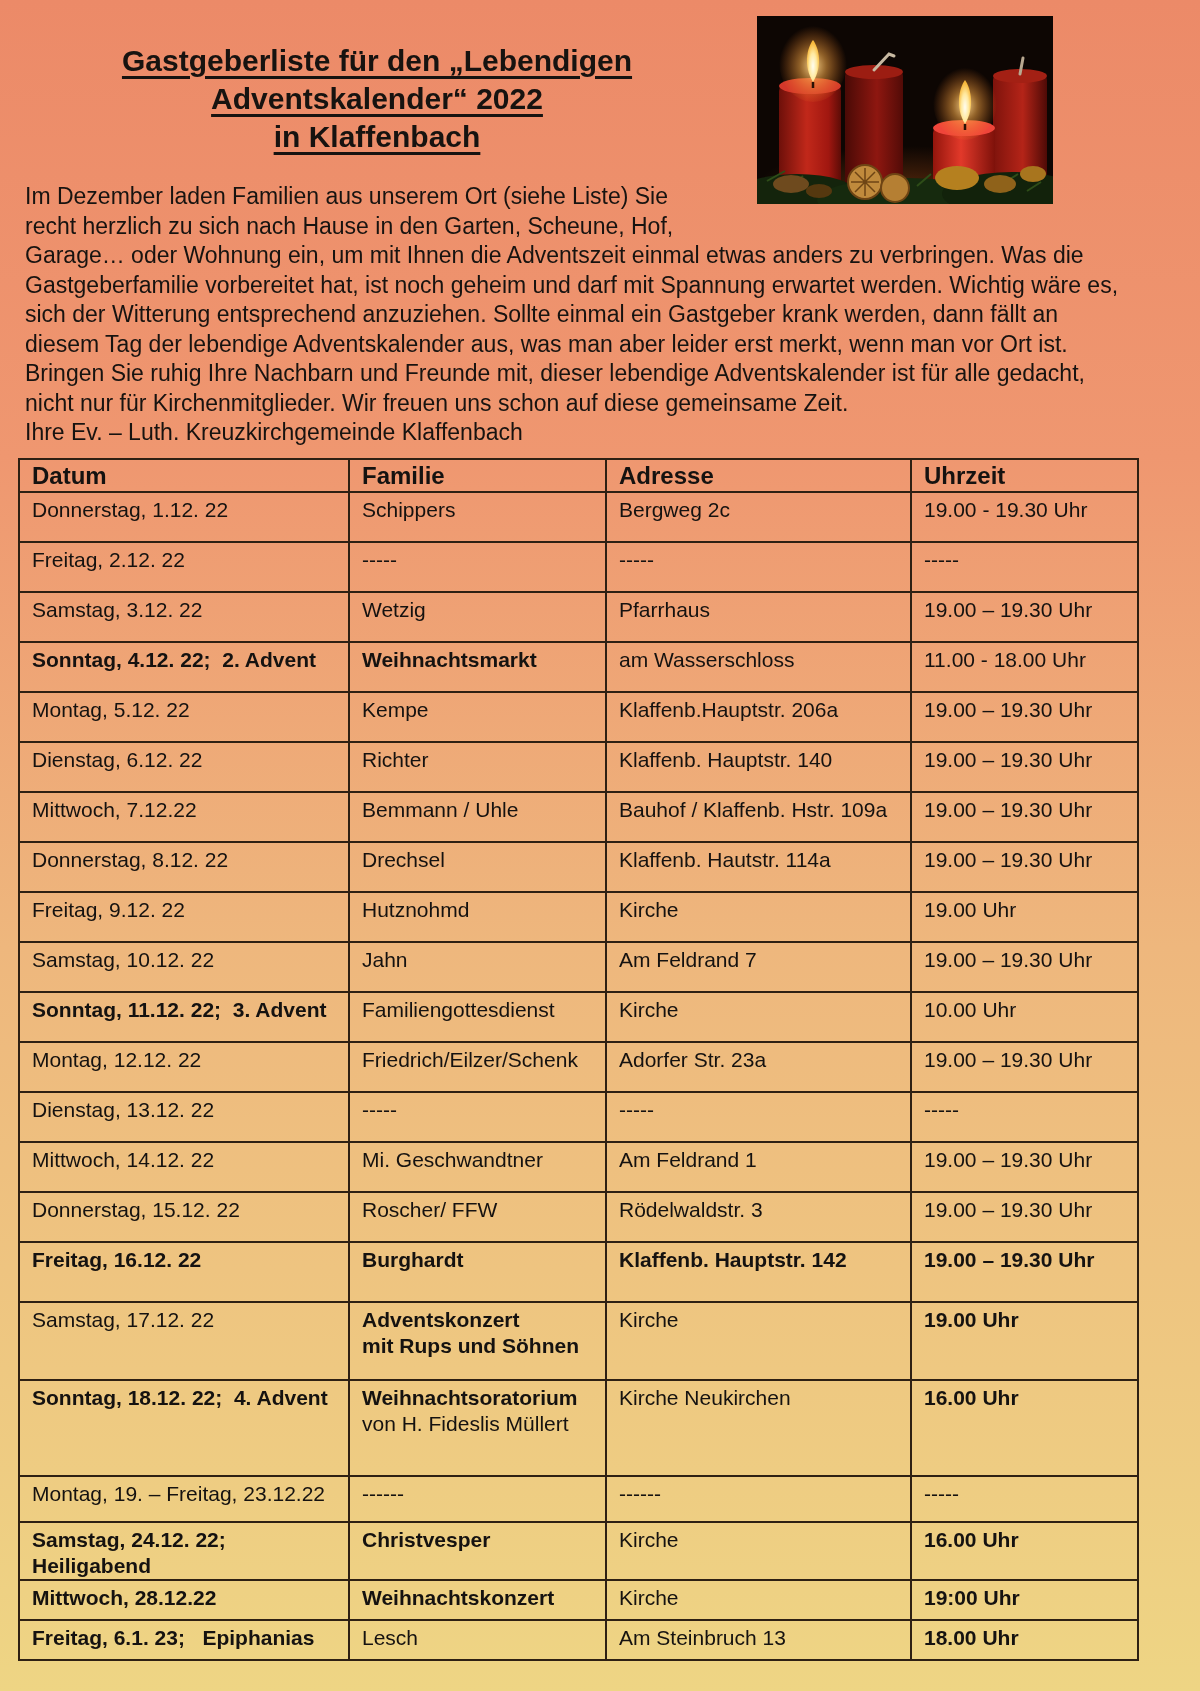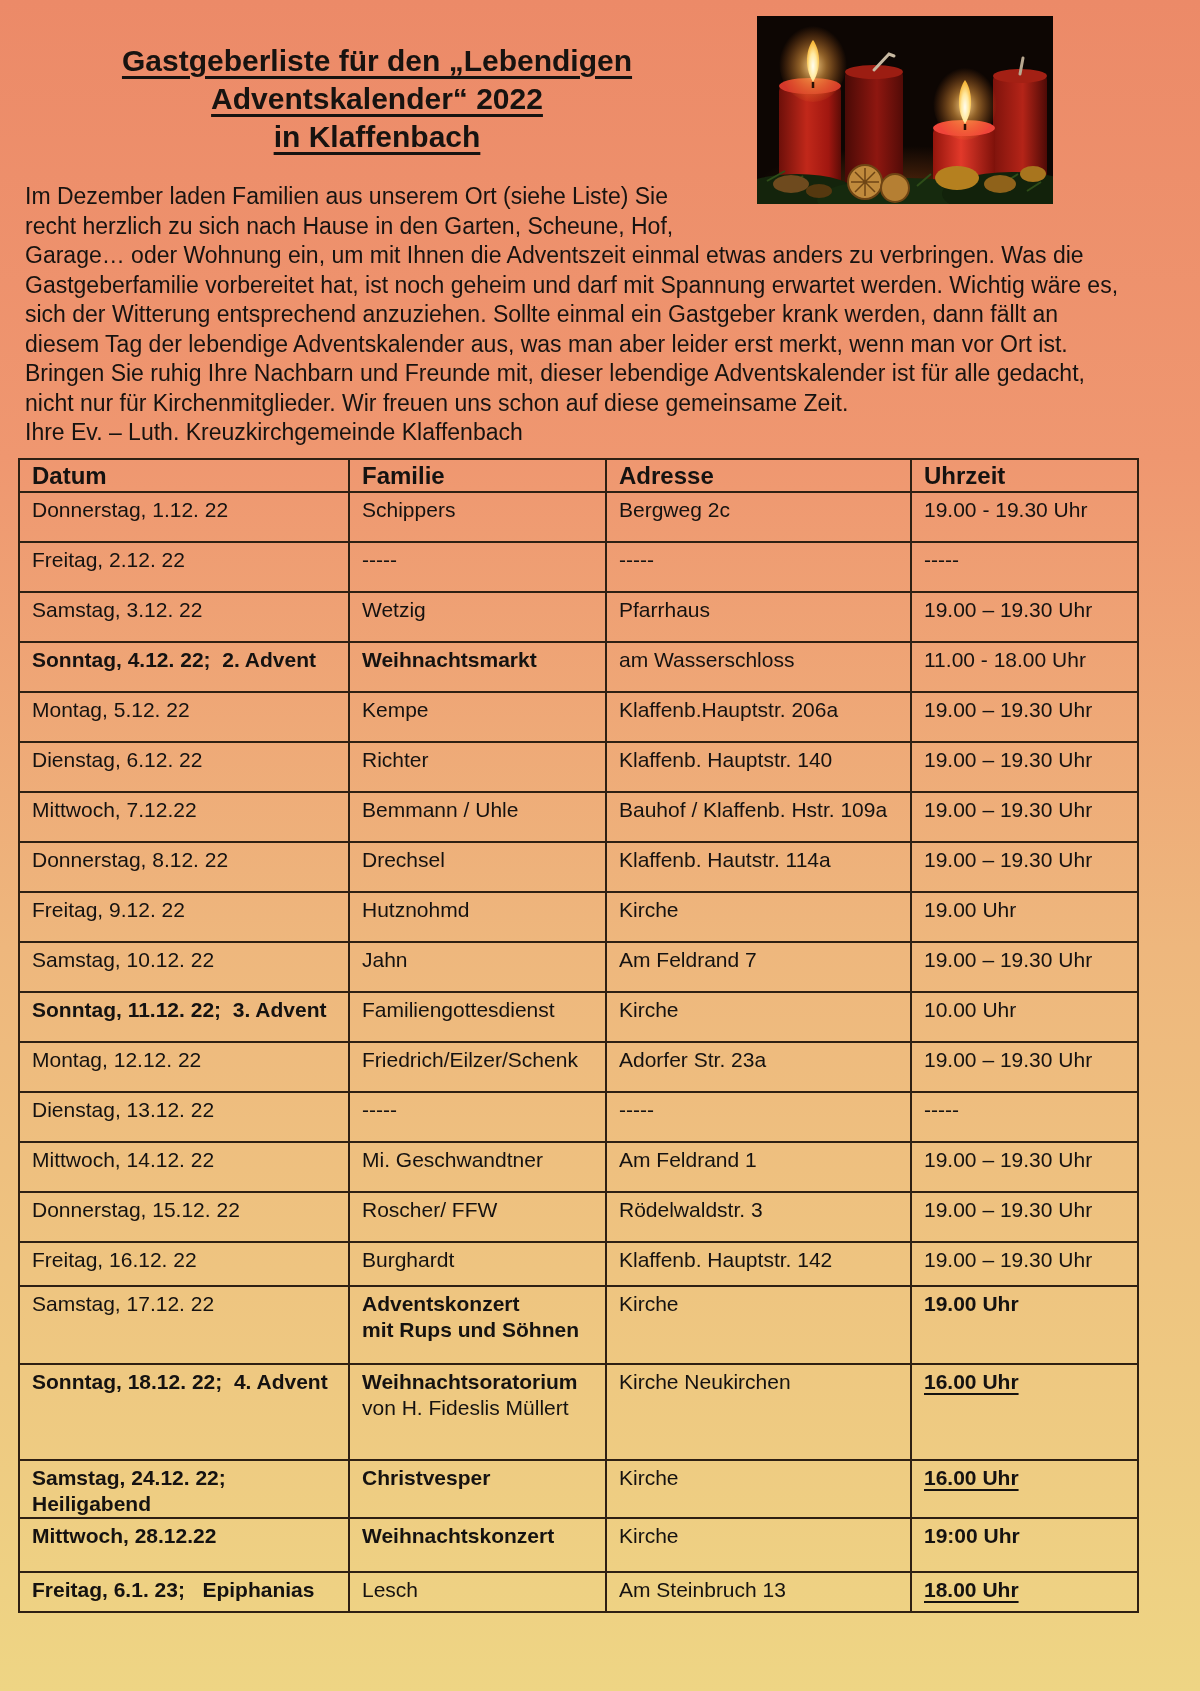--- a/index.html
+++ b/index.html
@@ -26,30 +26,30 @@
     text-underline-offset:5px;
   }
   .intro{margin:26px 0 0;}
   .intro p{margin:0;font-size:23px;line-height:29.5px;color:#171310;}
   .tablewrap{position:absolute;left:18px;top:458px;width:1119px;}
   table{border-collapse:collapse;table-layout:fixed;width:1119px;}
   th,td{border:2px solid #2e2013;vertical-align:top;text-align:left;}
   th{font-size:24px;font-weight:bold;padding:1px 4px 1px 12px;height:29px;vertical-align:middle;}
   td{font-size:21px;line-height:26px;padding:4px 4px 0 12px;}
   tbody tr{height:50px;padding-left:20px;}
-  tbody tr:nth-child(16){height:44px;}
+  tbody tr:nth-child(16){height:60px;font-weight:bold;}
   tbody tr:nth-child(17){height:78px;}
   tbody tr:nth-child(18){height:96px;}
   tbody tr:nth-child(19){height:46px;}
   tbody tr:nth-child(20){height:54px;}
   tbody tr:nth-child(21){height:40px;}
   tbody tr:nth-child(22){height:40px;}
   .cl{white-space:pre-wrap;}
   .cl.b{font-weight:bold;}
-  .cl.u{text-decoration:underline;text-decoration-thickness:2px;text-underline-offset:4px;}
+  .cl.u{text-decoration-thickness:2px;text-underline-offset:4px;}
 </style>
 </head>
 <body>
 
 <div class="page">
 
   <div class="photo">
     <svg width="296" height="188" viewBox="0 0 296 188" xmlns="http://www.w3.org/2000/svg">
       <defs>
         <radialGradient id="glow" cx="50%" cy="55%" r="50%">
@@ -421,20 +421,34 @@
           </td>
           <td>
             <div class="cl">Kirche Neukirchen</div>
           </td>
           <td>
             <div class="cl b u">16.00 Uhr</div>
           </td>
         </tr>
         <tr>
           <td>
+            <div class="cl">Montag, 19. – Freitag, 23.12.22</div>
+          </td>
+          <td>
+            <div class="cl">------</div>
+          </td>
+          <td>
+            <div class="cl">------</div>
+          </td>
+          <td>
+            <div class="cl">-----</div>
+          </td>
+        </tr>
+        <tr>
+          <td>
             <div class="cl b">Samstag, 24.12. 22;</div>
             <div class="cl b">Heiligabend</div>
           </td>
           <td>
             <div class="cl b">Christvesper</div>
           </td>
           <td>
             <div class="cl">Kirche</div>
           </td>
           <td>

